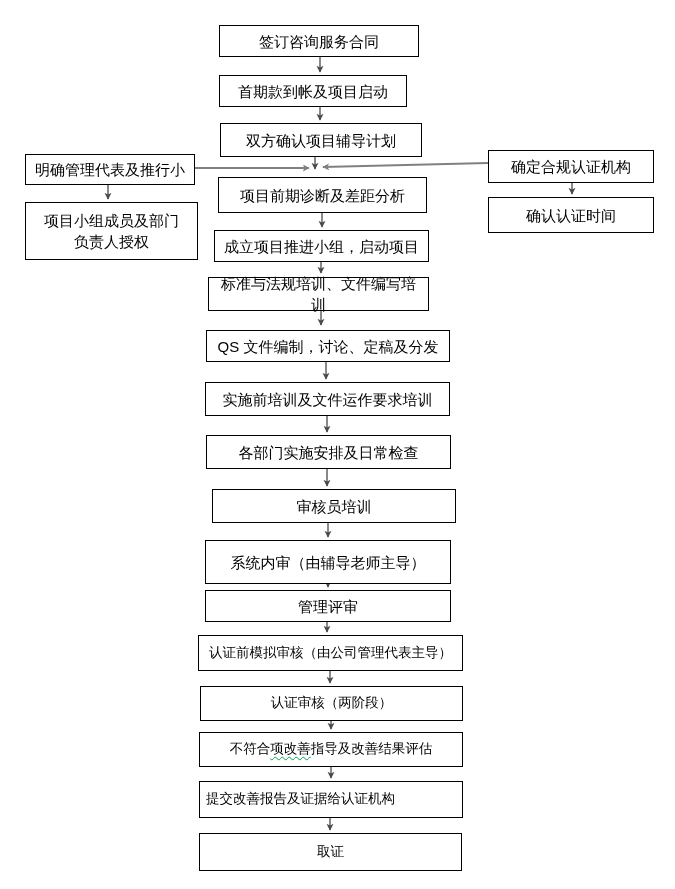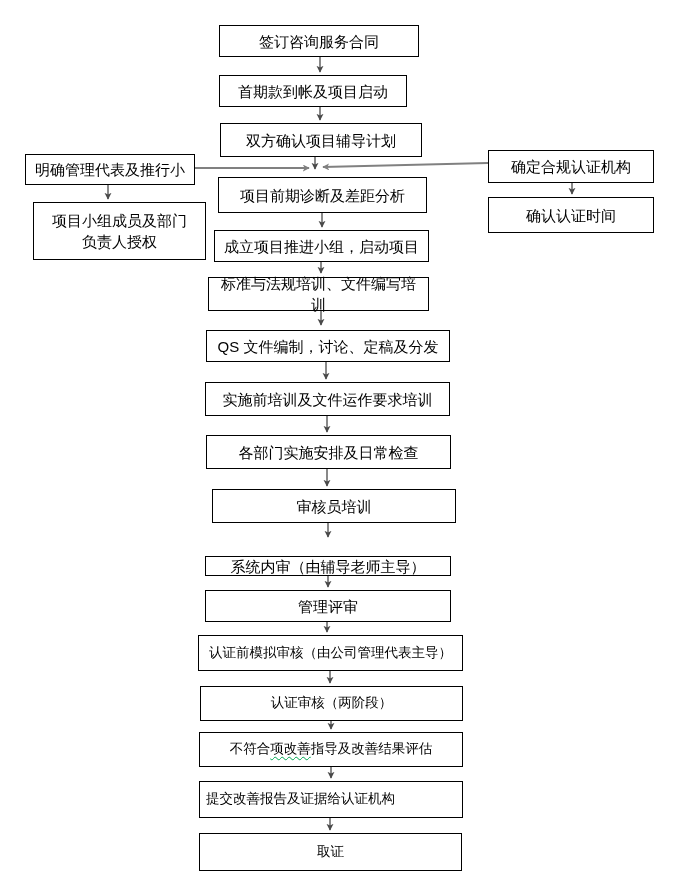--- a/index.html
+++ b/index.html
@@ -76,31 +76,31 @@
   <div class="node" style="left:219px;top:25px;width:200px;height:32px">签订咨询服务合同</div>
   <div class="node" style="left:219px;top:75px;width:188px;height:32px">首期款到帐及项目启动</div>
   <div class="node" style="left:220px;top:123px;width:202px;height:34px">双方确认项目辅导计划</div>
   <div class="node" style="left:218px;top:177px;width:209px;height:36px">项目前期诊断及差距分析</div>
   <div class="node" style="left:214px;top:230px;width:215px;height:32px">成立项目推进小组，启动项目</div>
   <div class="node" style="left:208px;top:277px;width:221px;height:34px">标准与法规培训、文件编写培训</div>
   <div class="node" style="left:206px;top:330px;width:244px;height:32px">QS 文件编制，讨论、定稿及分发</div>
   <div class="node" style="left:205px;top:382px;width:245px;height:34px">实施前培训及文件运作要求培训</div>
   <div class="node" style="left:206px;top:435px;width:245px;height:34px">各部门实施安排及日常检查</div>
   <div class="node" style="left:212px;top:489px;width:244px;height:34px">审核员培训</div>
-  <div class="node" style="left:205px;top:556px;width:246px;height:20px">系统内审（由辅导老师主导）</div>
+  <div class="node" style="left:205px;top:540px;width:246px;height:44px">系统内审（由辅导老师主导）</div>
   <div class="node" style="left:205px;top:590px;width:246px;height:32px">管理评审</div>
   <div class="node small" style="left:198px;top:635px;width:265px;height:36px">认证前模拟审核（由公司管理代表主导）</div>
   <div class="node small" style="left:200px;top:686px;width:263px;height:35px">认证审核（两阶段）</div>
   <div class="node small" style="left:199px;top:732px;width:264px;height:35px">
     <span>不符合</span>
       <span class="wavy">项改善</span>
       <span>指导及改善结果评估</span>
   </div>
   <div class="node small align-left" style="left:199px;top:781px;width:264px;height:37px">提交改善报告及证据给认证机构</div>
   <div class="node small" style="left:199px;top:833px;width:263px;height:38px">取证</div>
 
   <div class="node" style="left:25px;top:154px;width:170px;height:31px">明确管理代表及推行小</div>
-  <div class="node" style="left:33px;top:202px;width:173px;height:58px;padding:0 12px">项目小组成员及部门负责人授权</div>
+  <div class="node" style="left:25px;top:202px;width:173px;height:58px;padding:0 12px">项目小组成员及部门负责人授权</div>
 
   <div class="node" style="left:488px;top:150px;width:166px;height:33px">确定合规认证机构</div>
   <div class="node" style="left:488px;top:197px;width:166px;height:36px">确认认证时间</div>
 
 </div>
 
 </body></html>

